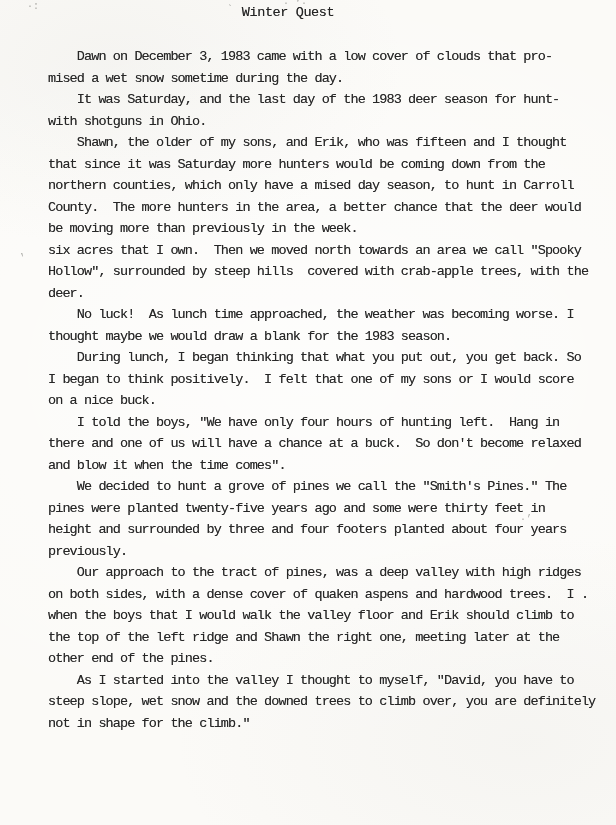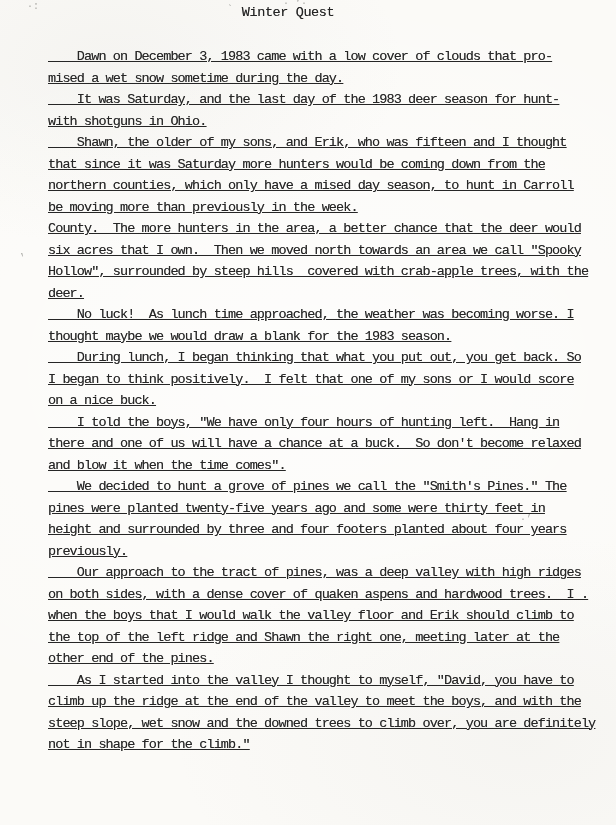--- a/index.html
+++ b/index.html
@@ -41,21 +41,21 @@
   }
   .ln {
     white-space: pre;
     font-size: 13.5px;
     letter-spacing: -0.9px;
     line-height: 21.5px;
     height: 21.5px;
     color: #272727;
     text-shadow: 0 0 0.5px rgba(25,25,25,0.5);
   }
-  .para { margin: 0; padding: 0; text-decoration: underline; }
+  .para { margin: 0; padding: 0; }
   .artifact {
     position: absolute;
     color: #6b6b66;
     font-size: 10px;
     opacity: 0.55;
     pointer-events: none;
     white-space: pre;
   }
 </style>
 </head>
@@ -81,22 +81,22 @@
 
     <div class="para">
       <div class="ln">    It was Saturday, and the last day of the 1983 deer season for hunt-</div>
       <div class="ln">with shotguns in Ohio.</div>
     </div>
 
     <div class="para">
       <div class="ln">    Shawn, the older of my sons, and Erik, who was fifteen and I thought</div>
       <div class="ln">that since it was Saturday more hunters would be coming down from the</div>
       <div class="ln">northern counties, which only have a mised day season, to hunt in Carroll</div>
+      <div class="ln">County.  The more hunters in the area, a better chance that the deer would</div>
       <div class="ln">be moving more than previously in the week.</div>
-      <div class="ln">County.  The more hunters in the area, a better chance that the deer would</div>
     </div>
 
     <div class="para">
       <div class="ln">six acres that I own.  Then we moved north towards an area we call "Spooky</div>
       <div class="ln">Hollow", surrounded by steep hills  covered with crab-apple trees, with the</div>
       <div class="ln">deer.</div>
     </div>
 
     <div class="para">
       <div class="ln">    No luck!  As lunch time approached, the weather was becoming worse. I</div>
@@ -125,19 +125,18 @@
     <div class="para">
       <div class="ln">    Our approach to the tract of pines, was a deep valley with high ridges</div>
       <div class="ln">on both sides, with a dense cover of quaken aspens and hardwood trees.  I .</div>
       <div class="ln">when the boys that I would walk the valley floor and Erik should climb to</div>
       <div class="ln">the top of the left ridge and Shawn the right one, meeting later at the</div>
       <div class="ln">other end of the pines.</div>
     </div>
 
     <div class="para">
       <div class="ln">    As I started into the valley I thought to myself, "David, you have to</div>
-      <div class="ln">climb up the ridge at the end of the valley to meet the boys, and with the</div>
       <div class="ln">steep slope, wet snow and the downed trees to climb over, you are definitely</div>
       <div class="ln">not in shape for the climb."</div>
     </div>
 
   </div>
 </div>
 
 </body></html>

